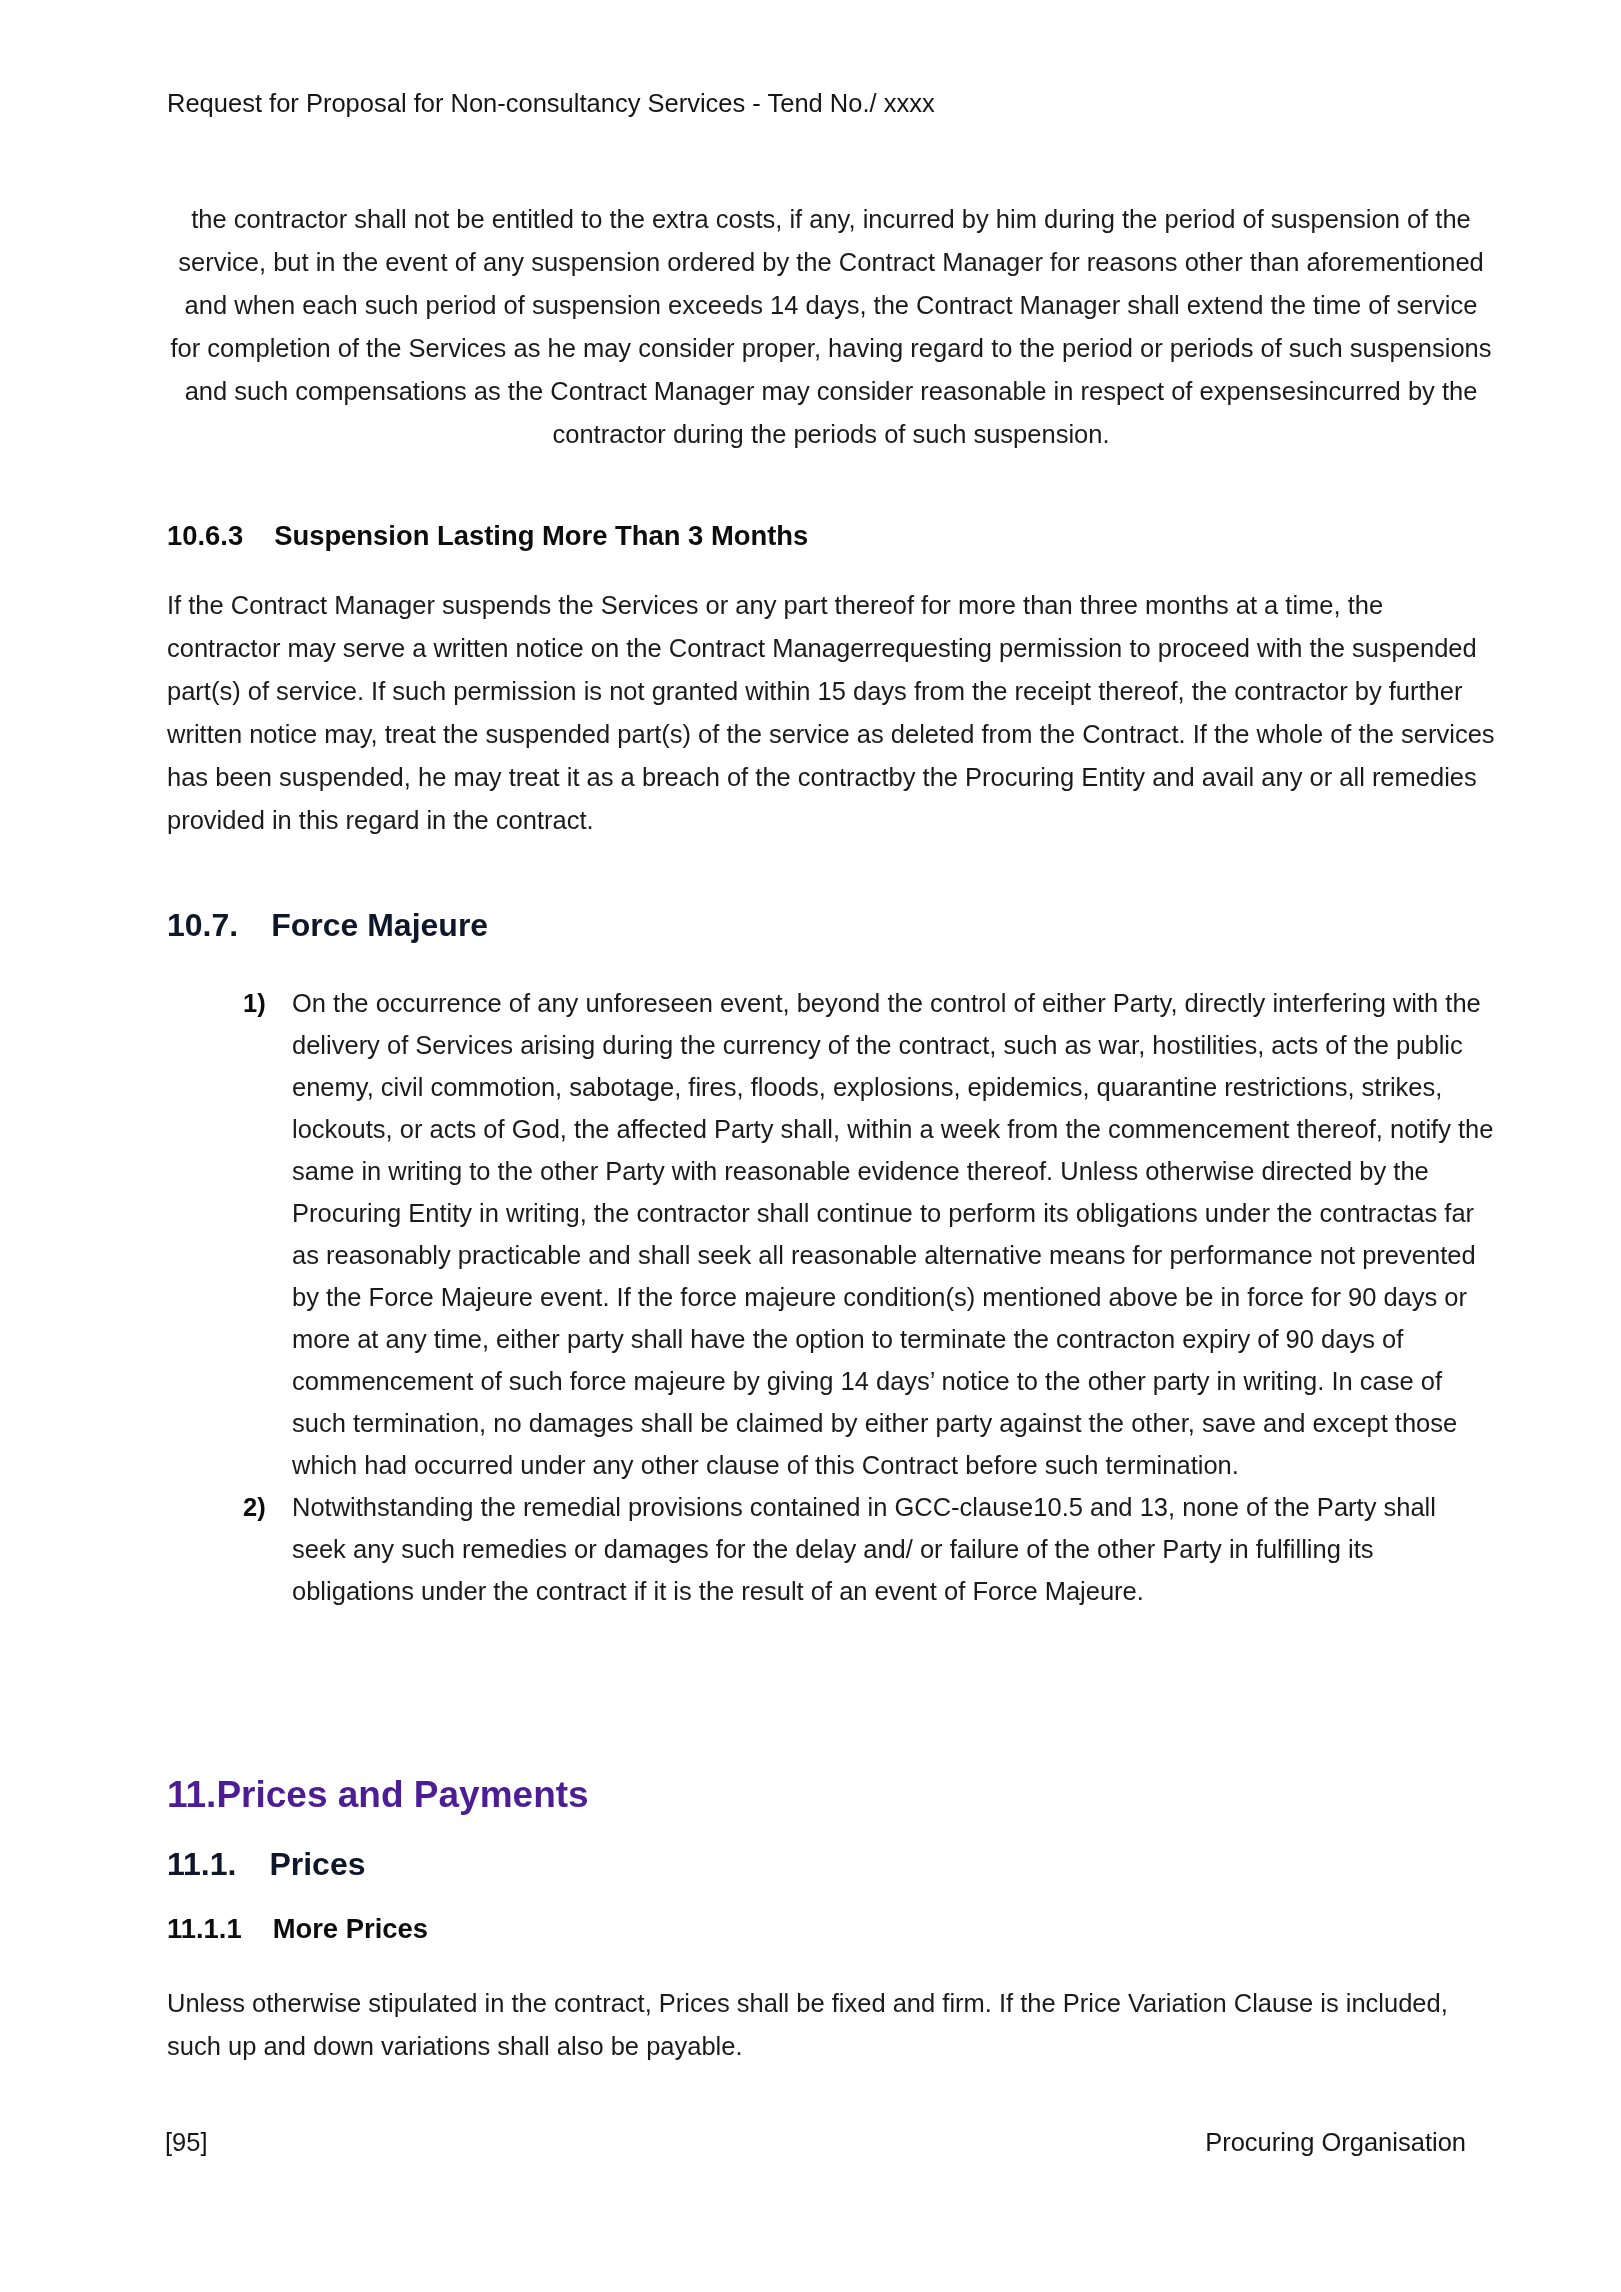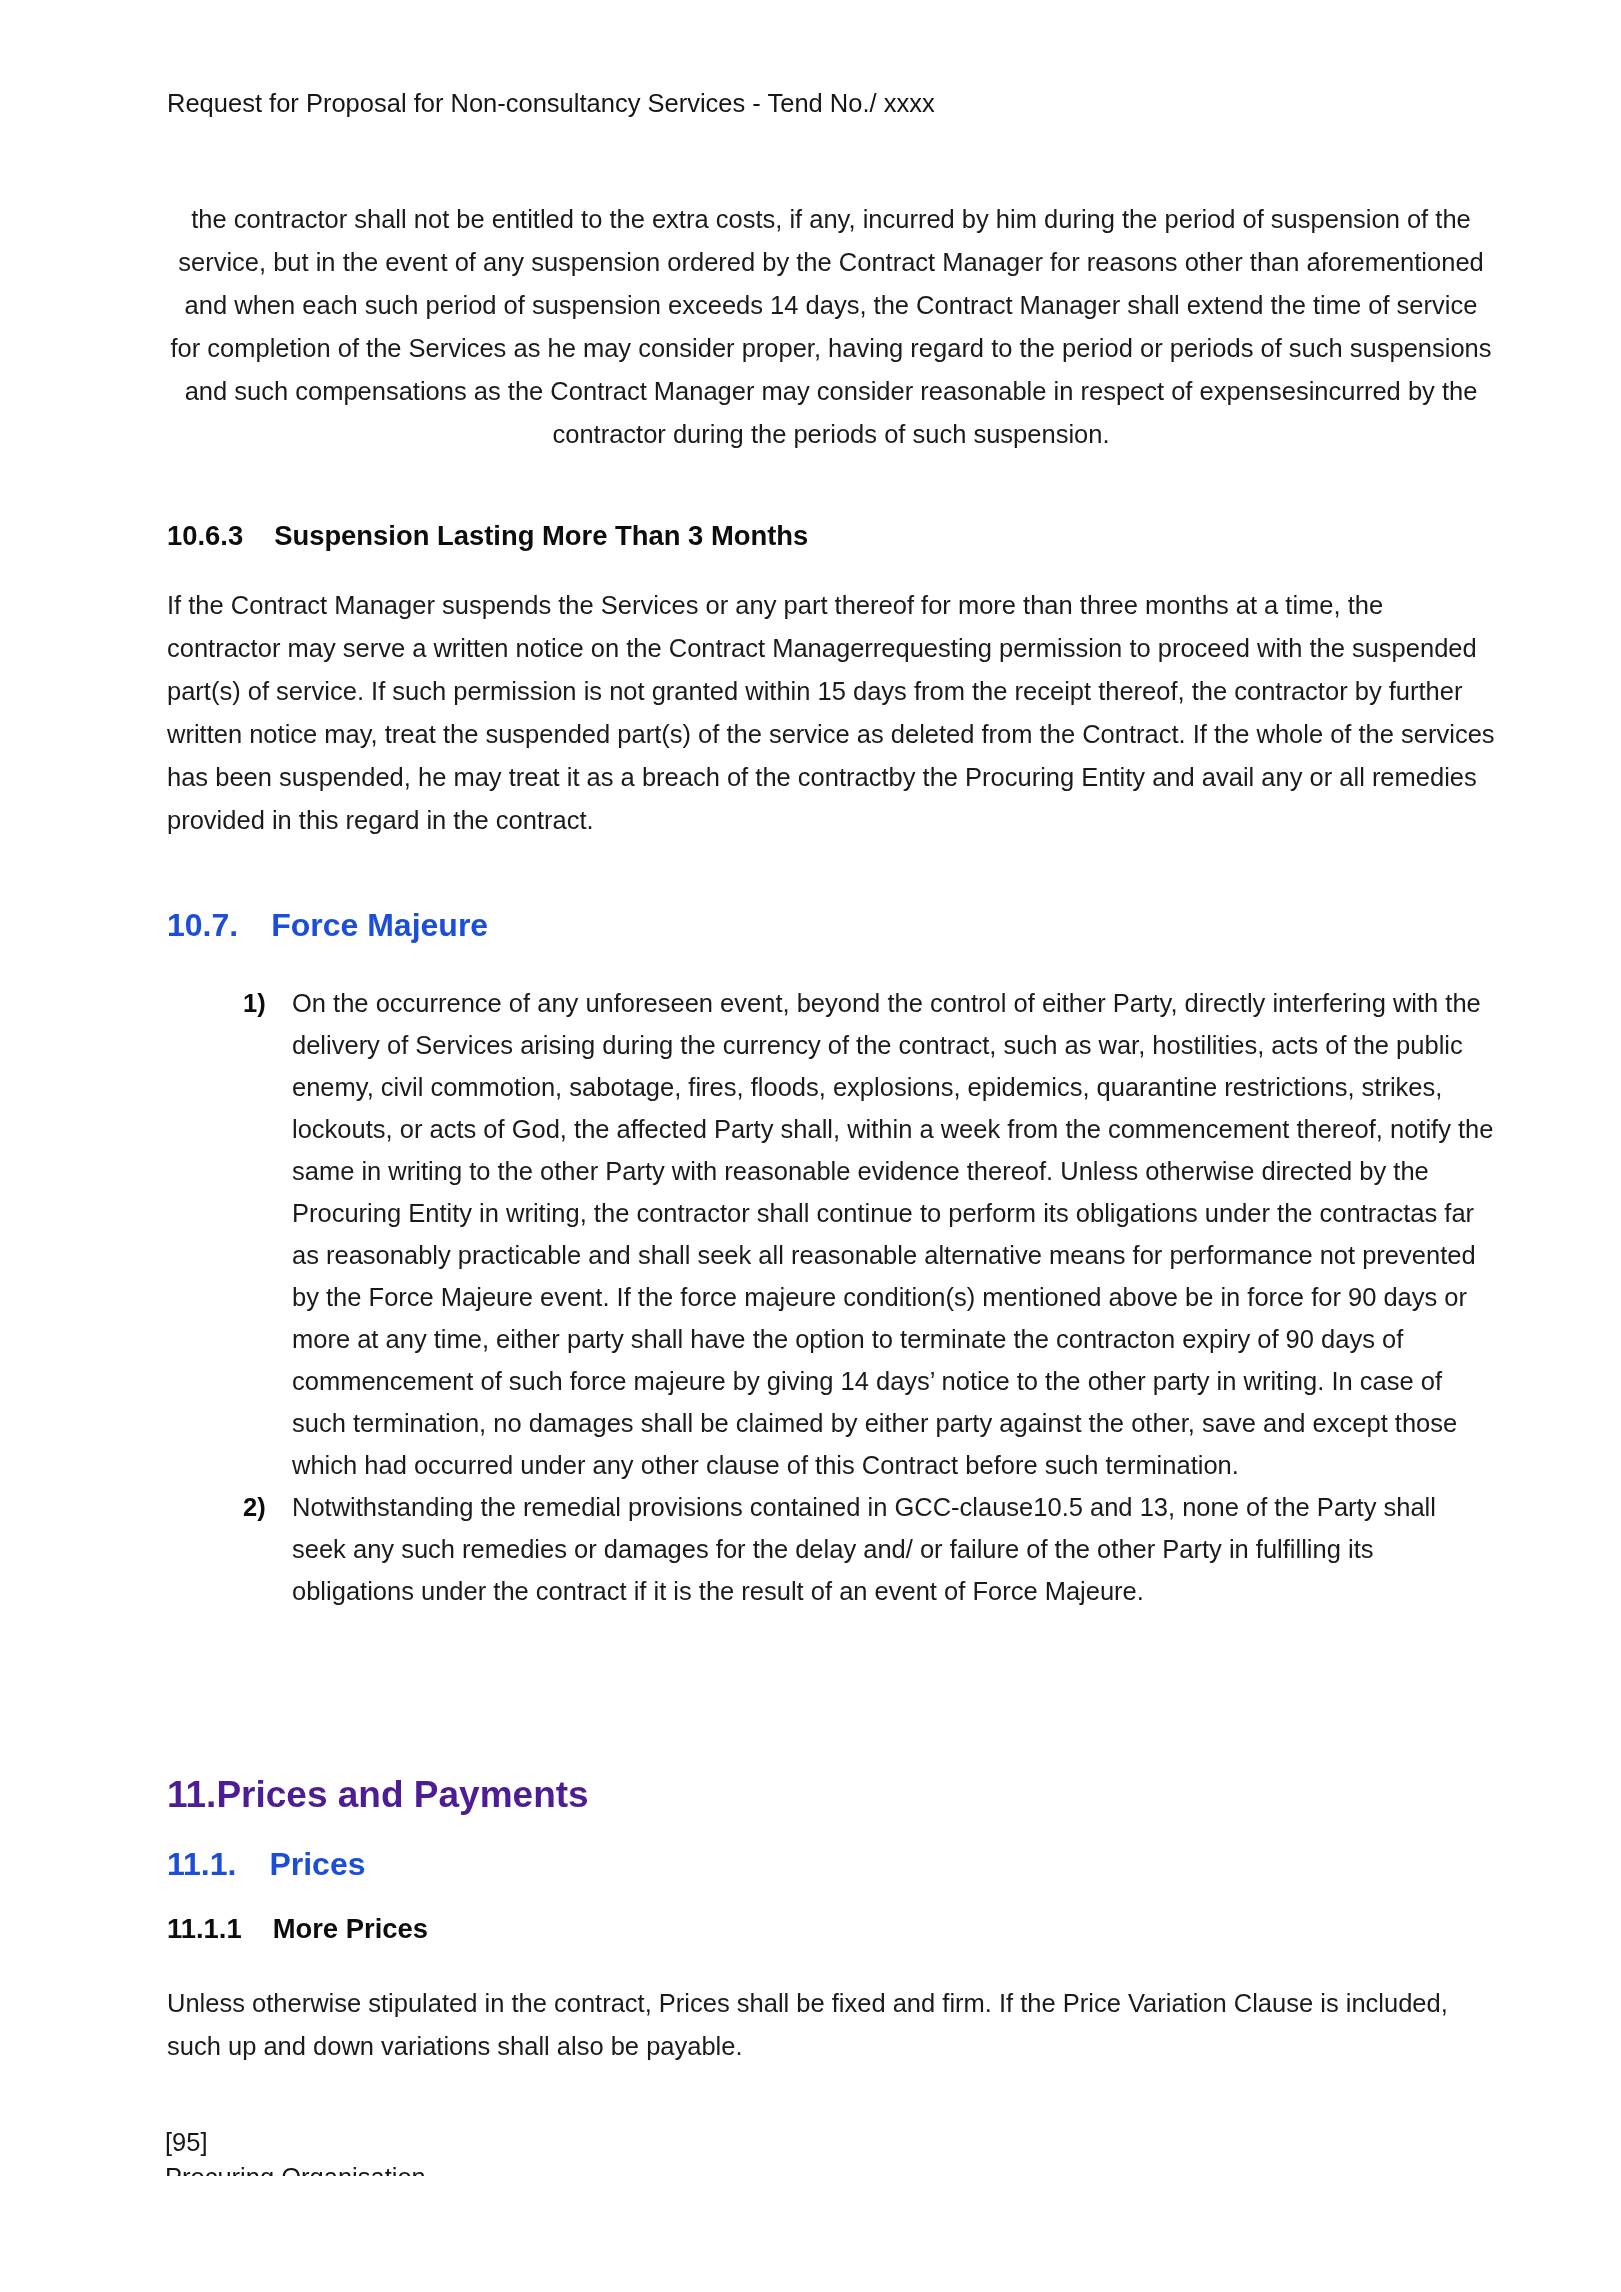--- a/index.html
+++ b/index.html
@@ -37,21 +37,21 @@
   .h3 {
     font-size: 27.4px;
     font-weight: bold;
     color: #0d0d0d;
     line-height: 35px;
     display: flex;
   }
   .h2 {
     font-size: 32px;
     font-weight: bold;
-    color: #1d4ed8;
+    color: #0f172a;
     line-height: 43px;
     display: flex;
   }
   .h1 {
     font-size: 37px;
     font-weight: bold;
     color: #4c1d95;
     line-height: 49px;
   }
   .h-1063 { top: 518px; text-align: center; }
@@ -76,24 +76,24 @@
     top: 0;
     font-weight: bold;
     color: #0d0d0d;
   }
 
   .doc-footer {
     top: 2125px;
     left: 165px;
     width: 1301px;
     display: flex;
+    justify-content: space-between;
     font-size: 25.5px;
     line-height: 35px;
     color: #161616;
-    flex-direction: column;
   }
 </style>
 </head>
 <body>
 
 <div class="page">
 
   <div class="abs doc-header">Request for Proposal for Non-consultancy Services - Tend No./ xxxx</div>
 
   <div class="abs body-para p1">the contractor shall not be entitled to the extra costs, if any, incurred by him during the period of suspension of the service, but in the event of any suspension ordered by the Contract Manager for reasons other than aforementioned and when each such period of suspension exceeds 14 days, the Contract Manager shall extend the time of service for completion of the Services as he may consider proper, having regard to the period or periods of such suspensions and such compensations as the Contract Manager may consider reasonable in respect of expensesincurred by the contractor during the periods of such suspension.</div>

